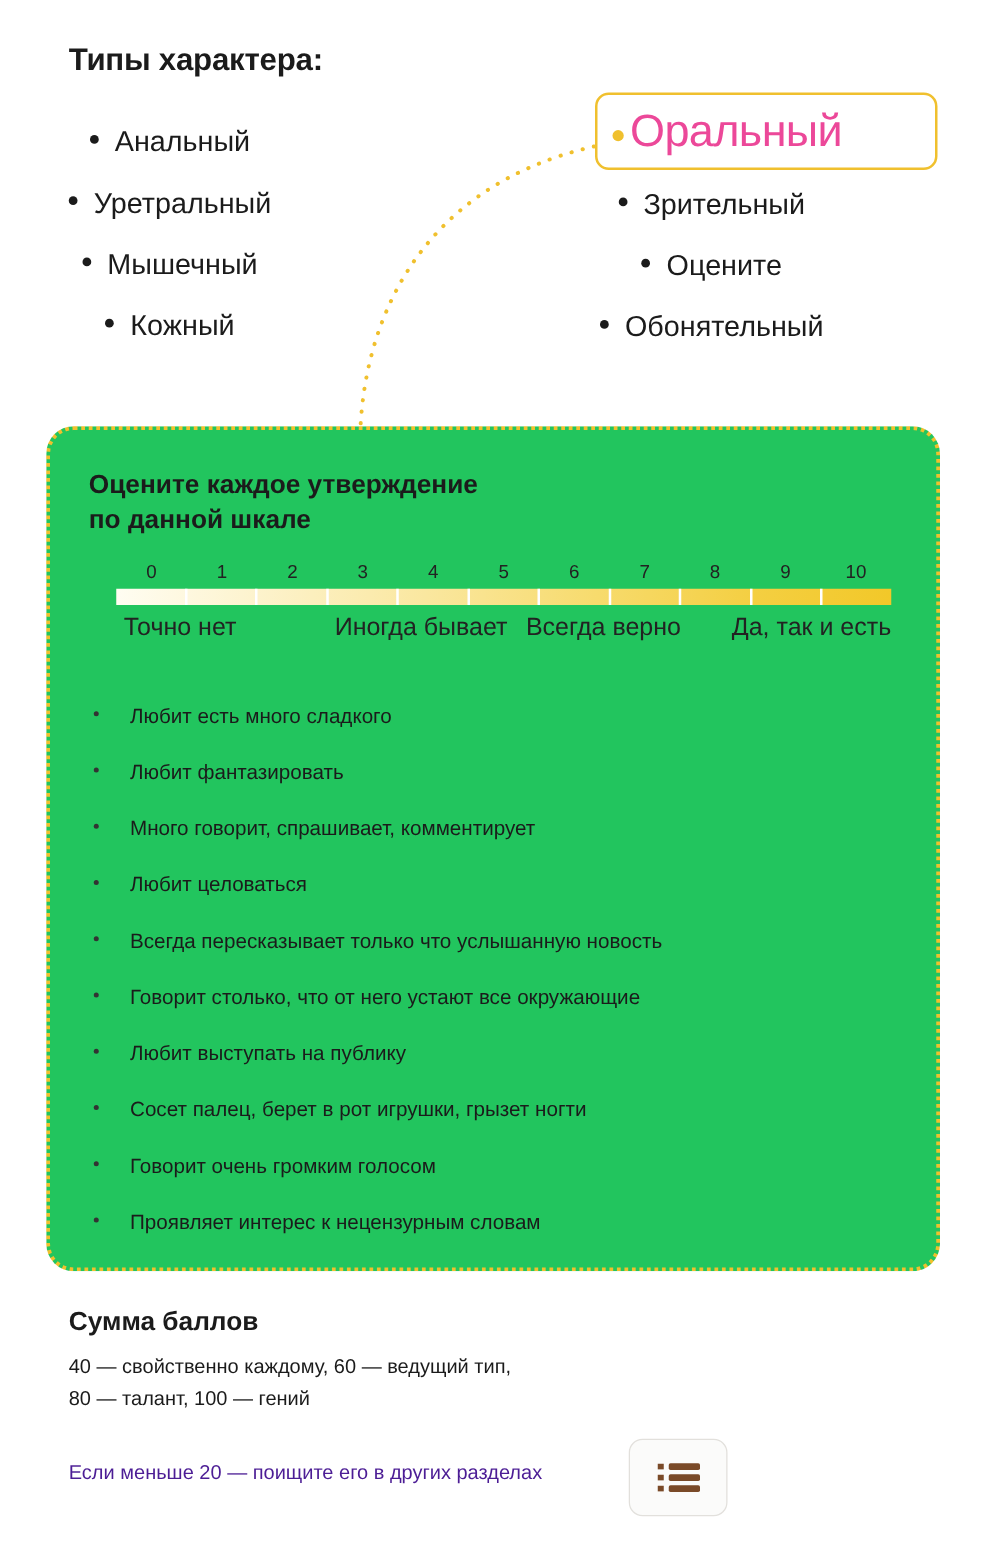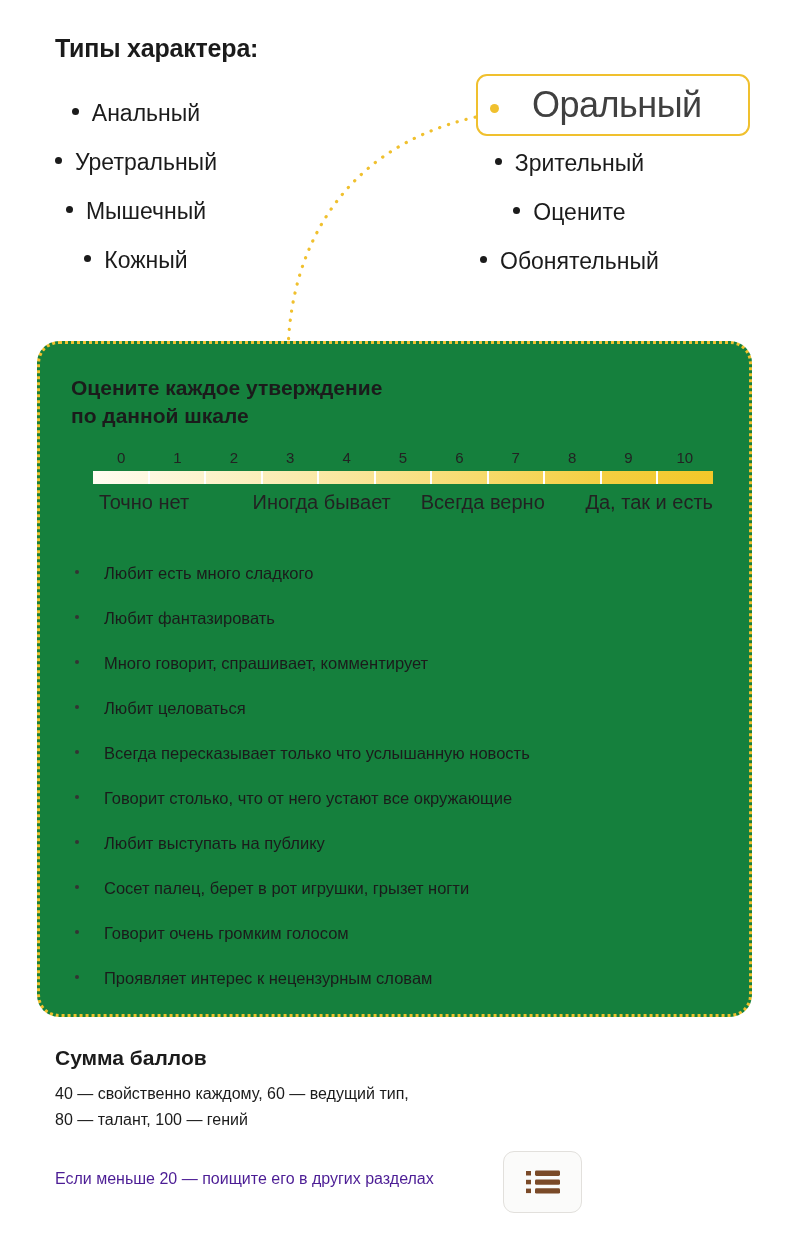--- a/index.html
+++ b/index.html
@@ -74,24 +74,23 @@
     height: 9px;
     border-radius: 50%;
     background: #f0c02e;
     margin-right: 5px;
     flex: 0 0 auto;
     position: relative;
     top: 3px;
   }
   .oral-box .label {
     font-size: 36px;
-    color: #404040;
+    color: #ec4899;
     letter-spacing: -0.5px;
     line-height: 1;
-    margin-left: 28px;
   }
 
   
   .connector {
     position: absolute;
     left: 270px;
     top: 95px;
     width: 230px;
     height: 265px;
     pointer-events: none;
@@ -100,21 +99,21 @@
   
   .quiz-card {
     position: absolute;
     left: 37px;
     top: 341px;
     width: 715px;
     height: 676px;
     box-sizing: border-box;
     border: 3px dotted #f0c02e;
     border-radius: 22px;
-    background: #15803d;
+    background: #22c55e;
   }
 
   .card-heading {
     position: absolute;
     left: 31px;
     top: 30px;
     font-size: 21px;
     font-weight: bold;
     line-height: 1.35;
     color: #1b1b1b;
@@ -152,21 +151,21 @@
   .scale-bar i:last-child { border-right: none; }
 
   .scale-labels {
     display: flex;
     margin-top: 7px;
     font-size: 20px;
     color: #222;
   }
   .scale-labels span { flex: 1 1 0; }
   .scale-labels span:nth-child(1) { text-align: left;  padding-left: 6px; }
-  .scale-labels span:nth-child(2) { text-align: left; }
+  .scale-labels span:nth-child(2) { text-align: right; }
   .scale-labels span:nth-child(3) { text-align: center; }
   .scale-labels span:nth-child(4) { text-align: right; }
 
   
   .statements {
     position: absolute;
     left: 30px;
     top: 220px;
     right: 20px;
   }

